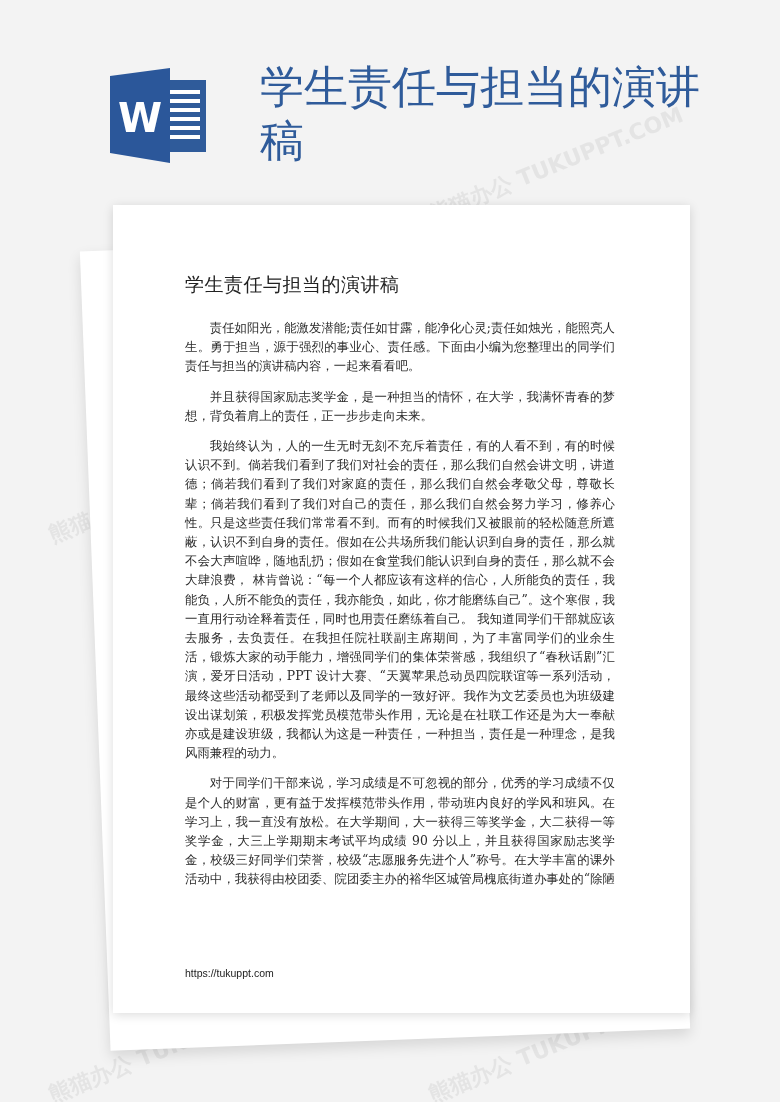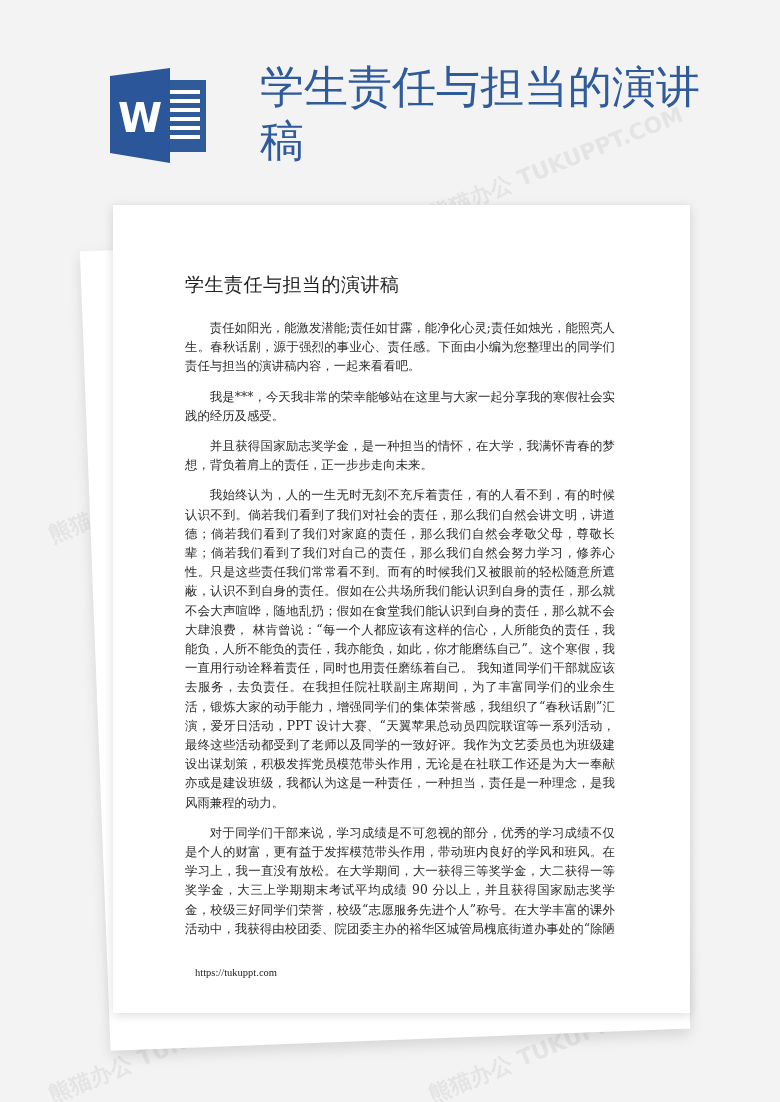--- a/index.html
+++ b/index.html
@@ -29,22 +29,22 @@
   .doc-title {
     position: absolute; left: 72px; top: 67px;
     font-size: 19px; color: #222; letter-spacing: 0.5px;
   }
   .doc-body {
     position: absolute; left: 72px; top: 113px; width: 430px;
     font-size: 12.4px; line-height: 19.2px; color: #2b2b2b; text-align: justify;
   }
   .doc-body p { margin: 0 0 11px 0; text-indent: 2em; }
   .footer-url {
-    position: absolute; left: 82px; top: 762px;
-    font-family: Liberation Serif, serif;
+    position: absolute; left: 72px; top: 762px;
+    font-family: Liberation Sans, sans-serif;
     font-size: 10.5px; color: #222;
   }
   .watermark {
     position: absolute; font-family: "DejaVu Sans", sans-serif; font-weight: bold;
     font-size: 22px; color: rgba(200,200,200,0.35); transform: rotate(-22deg);
     white-space: nowrap; pointer-events: none;
   }
 </style>
 </head>
 <body>
@@ -72,20 +72,19 @@
 <div class="watermark" style="left:420px;top:150px;">熊猫办公 TUKUPPT.COM</div>
 <div class="watermark" style="left:420px;top:620px;">熊猫办公 TUKUPPT.COM</div>
 <div class="watermark" style="left:40px;top:1030px;">熊猫办公 TUKUPPT.COM</div>
 <div class="watermark" style="left:420px;top:1030px;">熊猫办公 TUKUPPT.COM</div>
 
 <div class="page-back"></div>
 
 <div class="page">
   <div class="doc-title">学生责任与担当的演讲稿</div>
   <div class="doc-body">
-    <p>责任如阳光，能激发潜能;责任如甘露，能净化心灵;责任如烛光，能照亮人生。春秋话剧，源于强烈的事业心、责任感。下面由小编为您整理出的同学们责任与担当的演讲稿内容，一起来看看吧。</p>
-    <p>我是***，今天我非常的荣幸能够站在这里与大家一起分享我的寒假社会实践的经历及感受。</p>
+    <p>责任如阳光，能激发潜能;责任如甘露，能净化心灵;责任如烛光，能照亮人生。勇于担当，源于强烈的事业心、责任感。下面由小编为您整理出的同学们责任与担当的演讲稿内容，一起来看看吧。</p>
     <p>并且获得国家励志奖学金，是一种担当的情怀，在大学，我满怀青春的梦想，背负着肩上的责任，正一步步走向未来。</p>
     <p>我始终认为，人的一生无时无刻不充斥着责任，有的人看不到，有的时候认识不到。倘若我们看到了我们对社会的责任，那么我们自然会讲文明，讲道德；倘若我们看到了我们对家庭的责任，那么我们自然会孝敬父母，尊敬长辈；倘若我们看到了我们对自己的责任，那么我们自然会努力学习，修养心性。只是这些责任我们常常看不到。而有的时候我们又被眼前的轻松随意所遮蔽，认识不到自身的责任。假如在公共场所我们能认识到自身的责任，那么就不会大声喧哗，随地乱扔；假如在食堂我们能认识到自身的责任，那么就不会大肆浪费， 林肯曾说：“每一个人都应该有这样的信心，人所能负的责任，我能负，人所不能负的责任，我亦能负，如此，你才能磨练自己”。这个寒假，我一直用行动诠释着责任，同时也用责任磨练着自己。 我知道同学们干部就应该去服务，去负责任。在我担任院社联副主席期间，为了丰富同学们的业余生活，锻炼大家的动手能力，增强同学们的集体荣誉感，我组织了“春秋话剧”汇演，爱牙日活动，PPT 设计大赛、“天翼苹果总动员四院联谊等一系列活动，最终这些活动都受到了老师以及同学的一致好评。我作为文艺委员也为班级建设出谋划策，积极发挥党员模范带头作用，无论是在社联工作还是为大一奉献亦或是建设班级，我都认为这是一种责任，一种担当，责任是一种理念，是我风雨兼程的动力。</p>
     <p style="max-height:115px;overflow:hidden;">对于同学们干部来说，学习成绩是不可忽视的部分，优秀的学习成绩不仅是个人的财富，更有益于发挥模范带头作用，带动班内良好的学风和班风。在学习上，我一直没有放松。在大学期间，大一获得三等奖学金，大二获得一等奖学金，大三上学期期末考试平均成绩 90 分以上，并且获得国家励志奖学金，校级三好同学们荣誉，校级“志愿服务先进个人”称号。在大学丰富的课外活动中，我获得由校团委、院团委主办的裕华区城管局槐底街道办事处的“除陋习 讲文明”主题辩论赛一等奖，在年级辩论赛中获得“最佳辩手”称号，春秋汇演“优秀</p>
   </div>
   <div class="footer-url">https://tukuppt.com</div>
 </div>
 
 </body></html>

